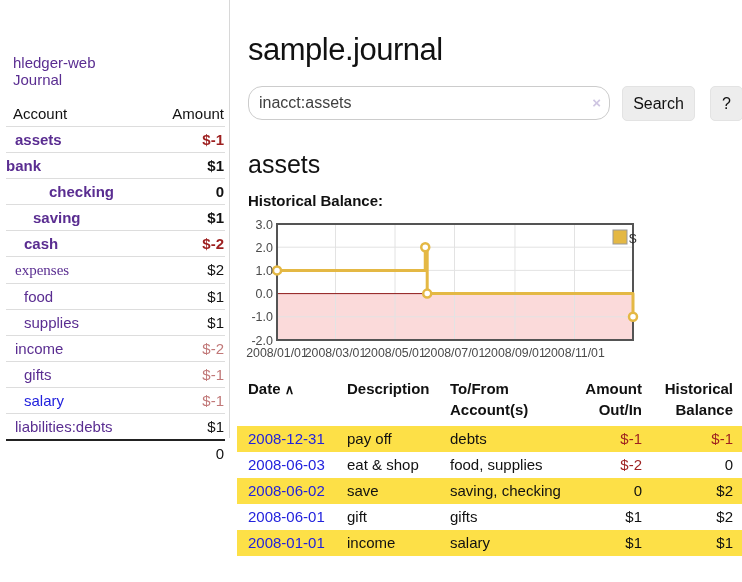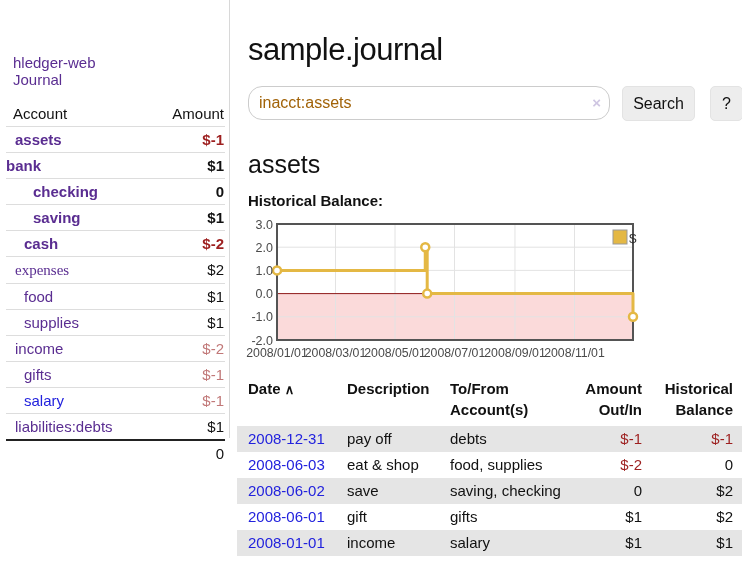--- a/index.html
+++ b/index.html
@@ -28,21 +28,21 @@
   .neg-soft{color:#c17878;}
 
   
   #main{position:absolute;left:230px;top:17px;width:512px;height:582px;}
   #page-title{position:absolute;left:18px;top:-6px;font-size:31px;font-weight:400;
               letter-spacing:-0.5px;}
   #search-form{position:absolute;left:18px;top:69px;height:36px;}
   #search-box{position:absolute;left:0;top:0;width:362px;height:34px;}
   #search-input{width:362px;height:34px;box-sizing:border-box;border:1px solid #ccc;
                 border-radius:14px;padding:0 28px 0 10px;font-size:16px;
-                font-family:"Liberation Sans",sans-serif;color:#a16207;outline:none;}
+                font-family:"Liberation Sans",sans-serif;color:#404040;outline:none;}
   #clear-search{position:absolute;right:9px;top:8px;color:#cfc6e2;font-weight:700;
                 font-size:15px;cursor:pointer;}
   .btn{position:absolute;top:0;height:35px;background:#ededed;border:1px solid #e3e3e3;
        border-radius:5px;font-family:"Liberation Sans",sans-serif;font-size:16px;
        color:#111;cursor:pointer;}
   #search-button{left:374px;width:73px;}
   #help-button{left:462px;width:33px;}
   #account-heading{position:absolute;left:18px;top:112px;font-size:25px;font-weight:400;}
   #chart-title{position:absolute;left:18px;top:175px;font-size:15px;font-weight:700;}
   #chart{position:absolute;left:10px;top:202px;overflow:visible;}
@@ -53,21 +53,21 @@
   #txn-table col.c-date{width:110px;} #txn-table col.c-desc{width:103px;}
   #txn-table col.c-acct{width:115px;} #txn-table col.c-amt{width:82px;}
   #txn-table col.c-bal{width:95px;}
   #txn-table th{font-weight:700;text-align:left;vertical-align:top;
                 padding:3px 0 6px 0;line-height:21px;}
   #txn-table th.first,#txn-table td.first{padding-left:11px;}
   #txn-table th.num,#txn-table td.num{text-align:right;}
   #txn-table th.amt,#txn-table td.amt{padding-right:5px;}
   #txn-table th.bal,#txn-table td.bal{padding-right:9px;}
   #txn-table td{vertical-align:top;padding:2px 0 3px 0;line-height:21px;}
-  #txn-table tbody tr.alt{background:#e5e5e5;}
+  #txn-table tbody tr.alt{background:#fde047;}
   .sort-icon{font-weight:700;font-size:13px;}
 </style>
 </head>
 <body>
 
 <div id="screen">
 
   <aside id="sidebar">
     <a id="app-title" class="purple">hledger-web</a>
     <a id="nav-journal" class="purple">Journal</a>
@@ -83,21 +83,21 @@
     <td><a class="acct-name purple bold" style="margin-left: 9px;">assets</a></td>
     <td class="num bold neg-strong">$-1</td>
   </tr>
 
   <tr>
     <td><a class="acct-name purple bold" style=" text-align: right;">bank</a></td>
     <td class="num bold">$1</td>
   </tr>
 
   <tr>
-    <td><a class="acct-name purple bold" style="margin-left: 27px;">checking</a></td>
+    <td><a class="acct-name purple bold" style="margin-left: 43px;">checking</a></td>
     <td class="num bold">0</td>
   </tr>
 
   <tr>
     <td><a class="acct-name purple bold" style="margin-left: 27px;">saving</a></td>
     <td class="num bold">$1</td>
   </tr>
 
   <tr>
     <td><a class="acct-name purple bold" style="margin-left: 18px;">cash</a></td>

